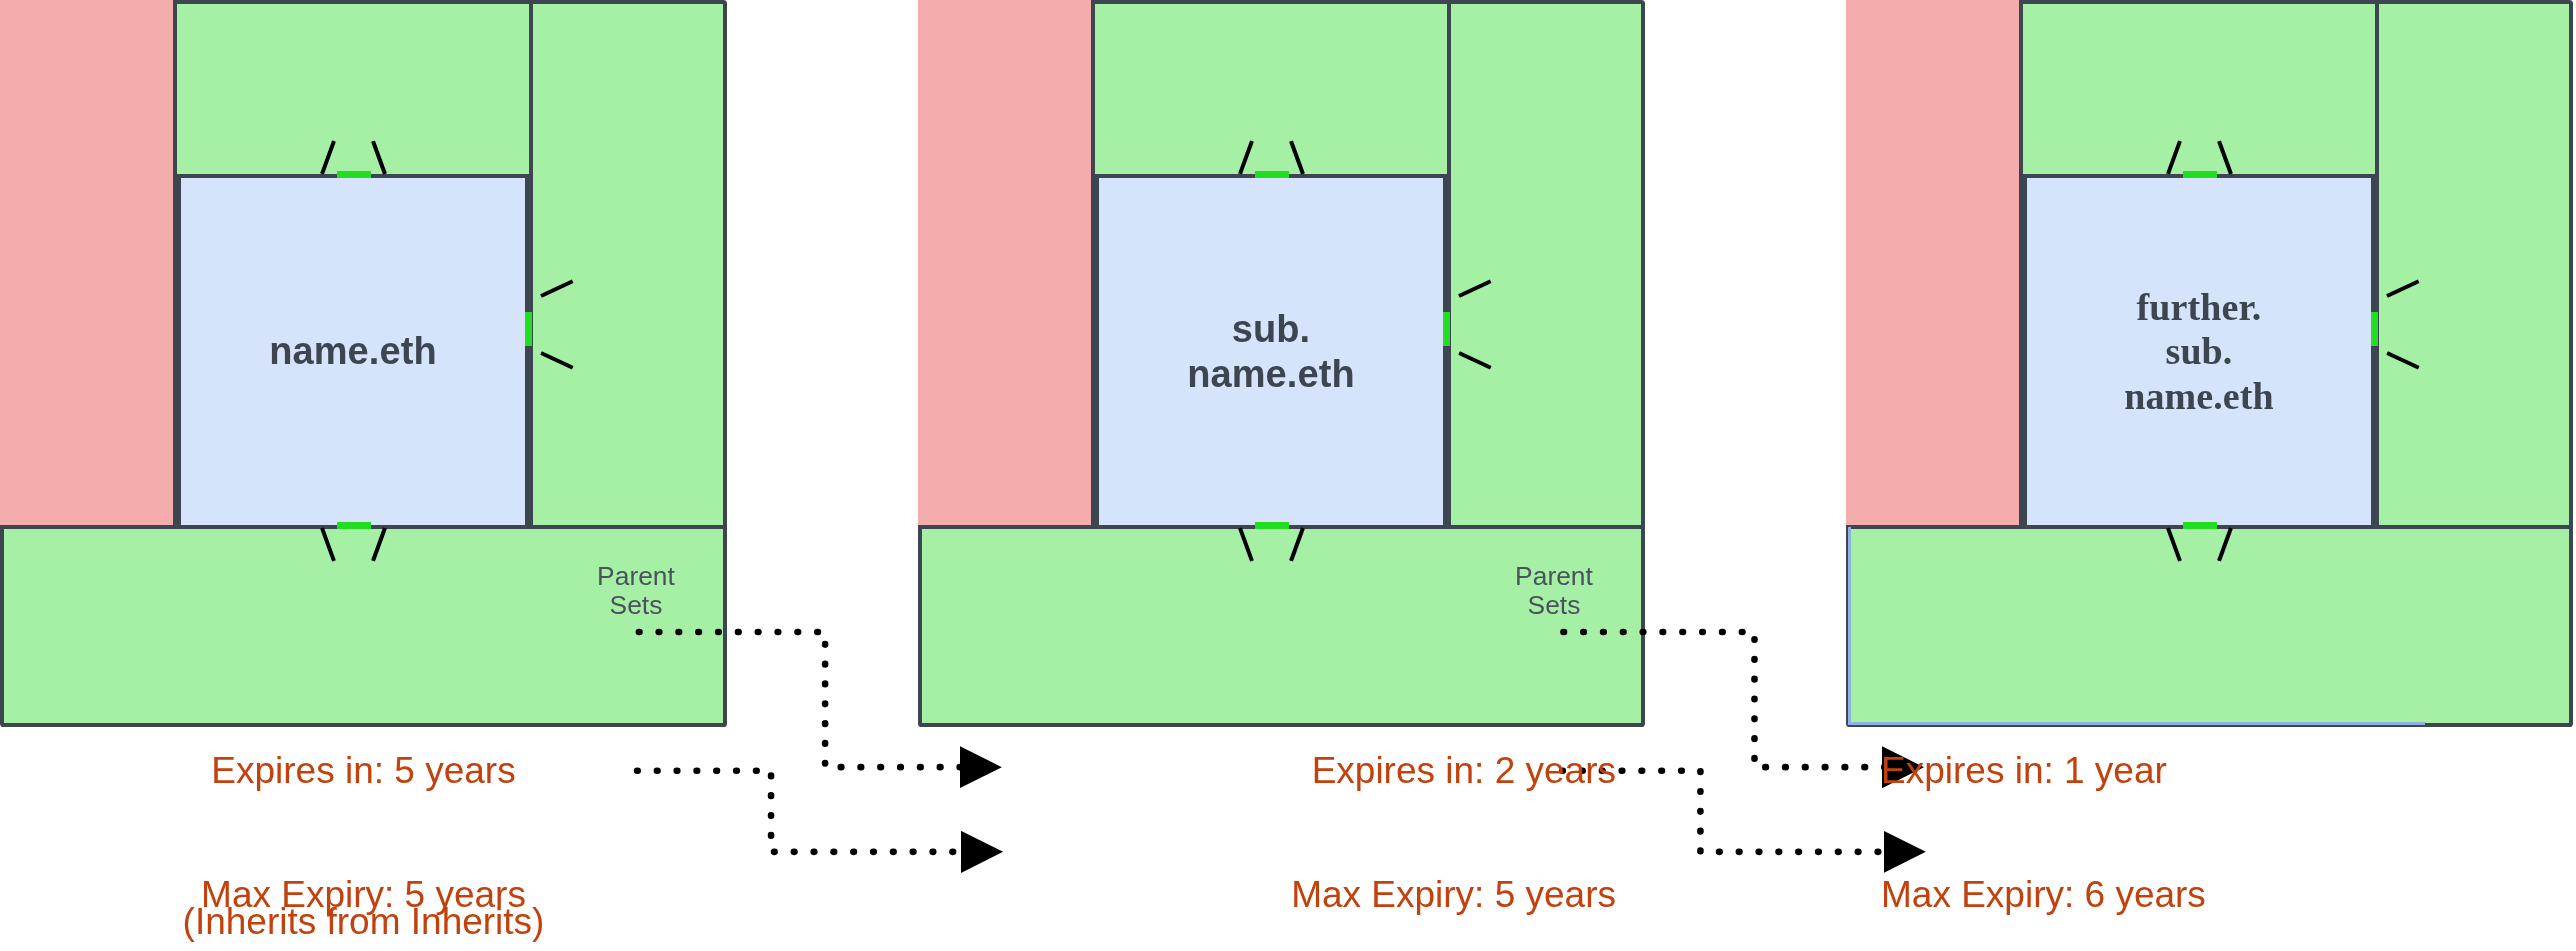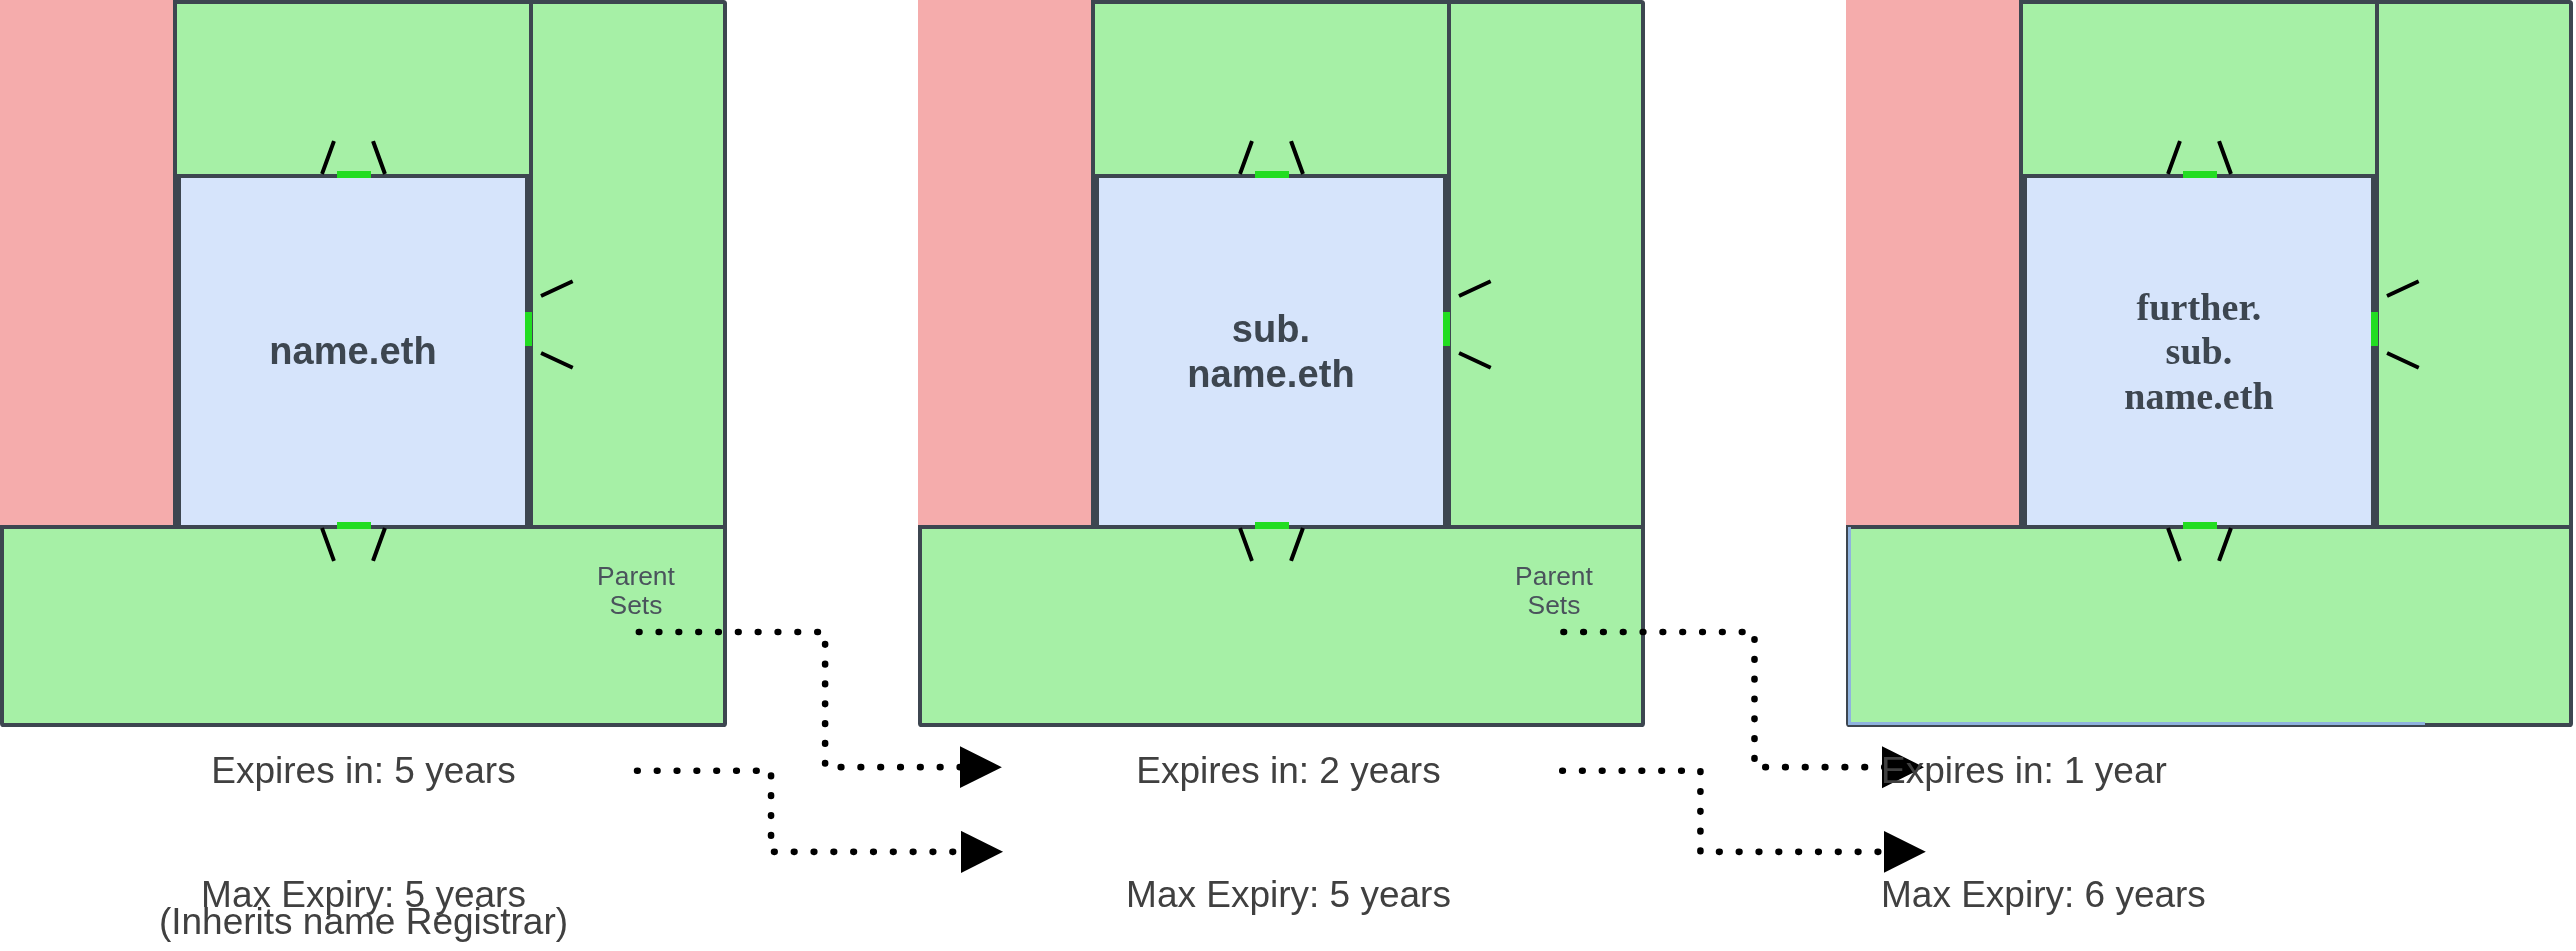--- a/index.html
+++ b/index.html
@@ -58,27 +58,27 @@
   .fuse-v{position:absolute;width:6.6px;height:34px;background:#22dd22;}
   .tick{position:absolute;background:#000;border-radius:0.6px;}
 
   
   .parentsets{
     position:absolute;right:37px;top:562px;width:108px;
     text-align:center;font-size:26.4px;line-height:1.08;color:#4a535c;
   }
 
   
-  .txt{position:absolute;font-size:37px;color:#404040;white-space:nowrap;}
+  .txt{position:absolute;font-size:37px;color:#c2410c;white-space:nowrap;}
   .r1{top:750px;}
   .r2{top:874px;}
   .r3{top:901px;}
 
   .t-c1{left:36px;width:655px;text-align:center;}
-  .t-c2{left:961px;width:655px;text-align:center;}
+  .t-c2{left:961px;width:655px;text-align:right;}
   .t-c3{left:1881px;width:655px;text-align:left;}
 
   
   svg.conn{position:absolute;left:0;top:0;width:2576px;height:951px;overflow:visible;}
 </style>
 </head>
 <body>
 
 <div class="stage">
 
@@ -180,21 +180,21 @@
 
     <path d="M1060,1283 H1283 V1418 H1612" fill="none" stroke="#000" stroke-width="11" stroke-linecap="round" stroke-dasharray="1 32" marker-end="url(#ah)"></path>
 
     <path d="M2602,1052 H2920 V1277 H3145" fill="none" stroke="#000" stroke-width="11" stroke-linecap="round" stroke-dasharray="1 32" marker-end="url(#ah)"></path>
 
     <path d="M2600,1283 H2830 V1418 H3148" fill="none" stroke="#000" stroke-width="11" stroke-linecap="round" stroke-dasharray="1 32" marker-end="url(#ah)"></path>
   </svg>
 
   <div class="txt r1 t-c1">Expires in: 5 years</div>
   <div class="txt r2 t-c1">Max Expiry: 5 years</div>
-  <div class="txt r3 t-c1">(Inherits name Registrar)</div>
+  <div class="txt r3 t-c1">(Inherits from Inherits)</div>
 
   <div class="txt r1 t-c2">Expires in: 2 years</div>
   <div class="txt r2 t-c2">Max Expiry: 5 years</div>
 
   <div class="txt r1 t-c3">Expires in: 1 year</div>
   <div class="txt r2 t-c3">Max Expiry: 6 years</div>
 
 </div>
 
 

